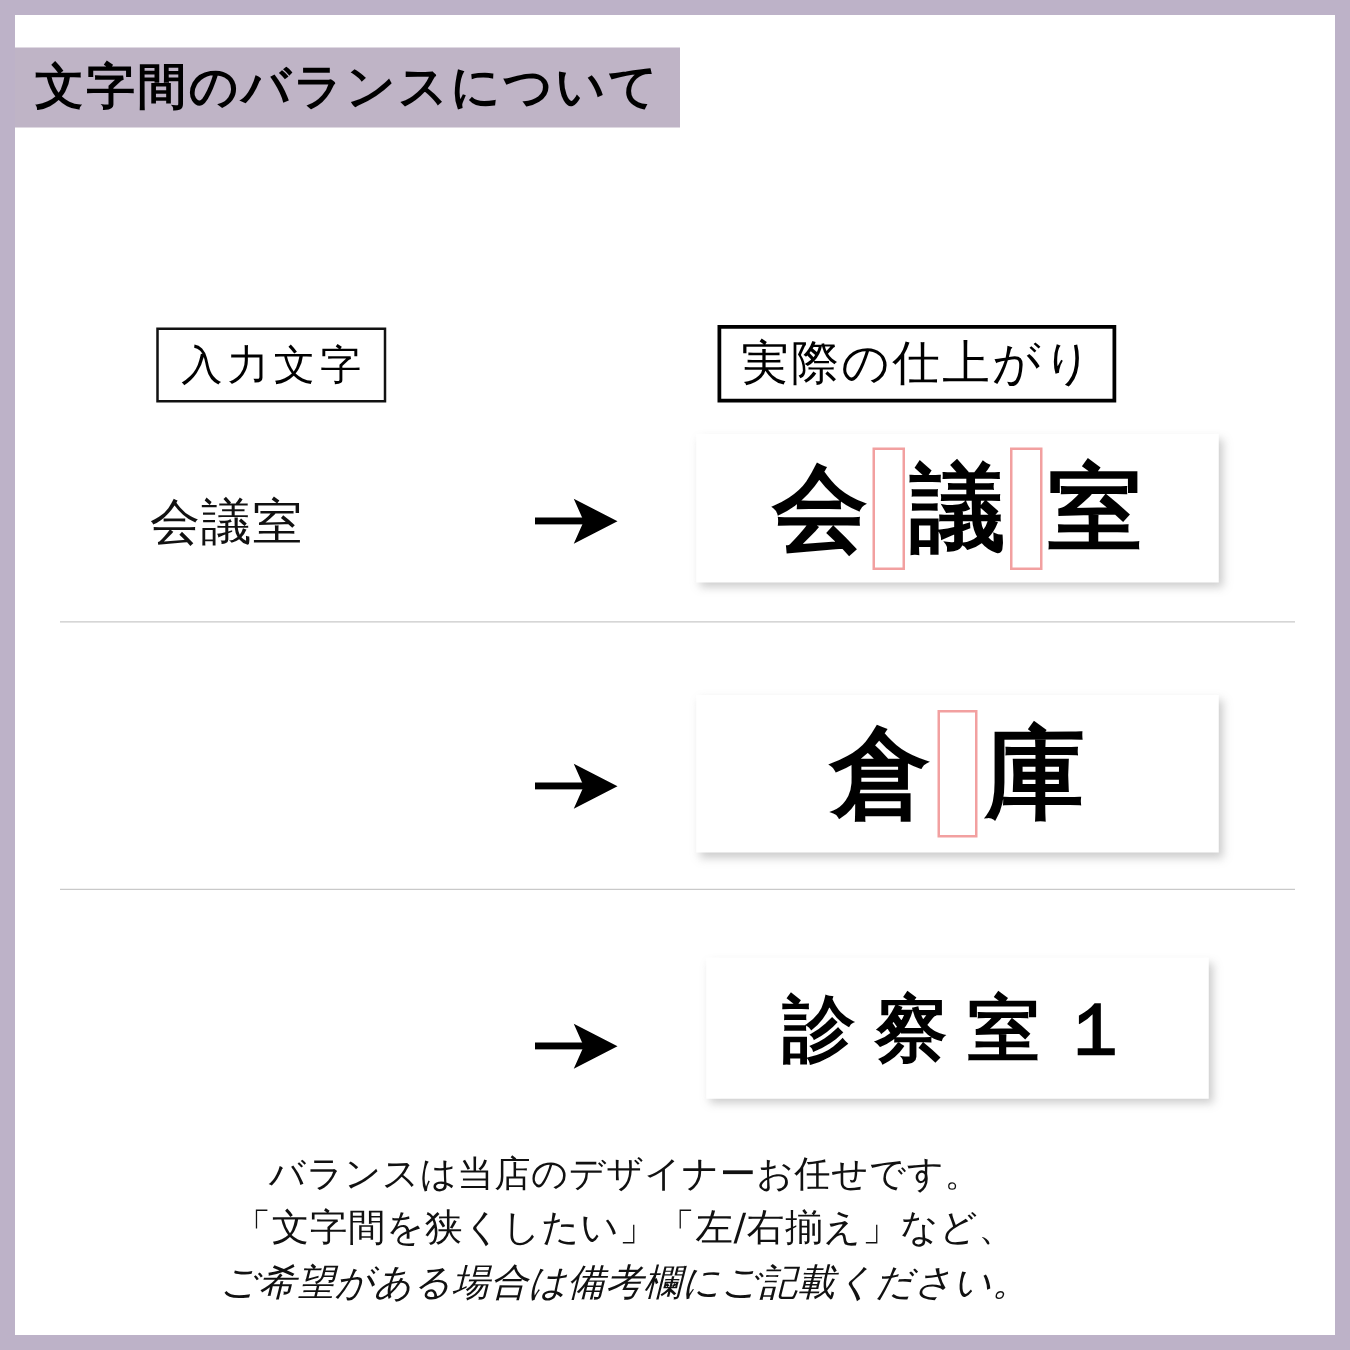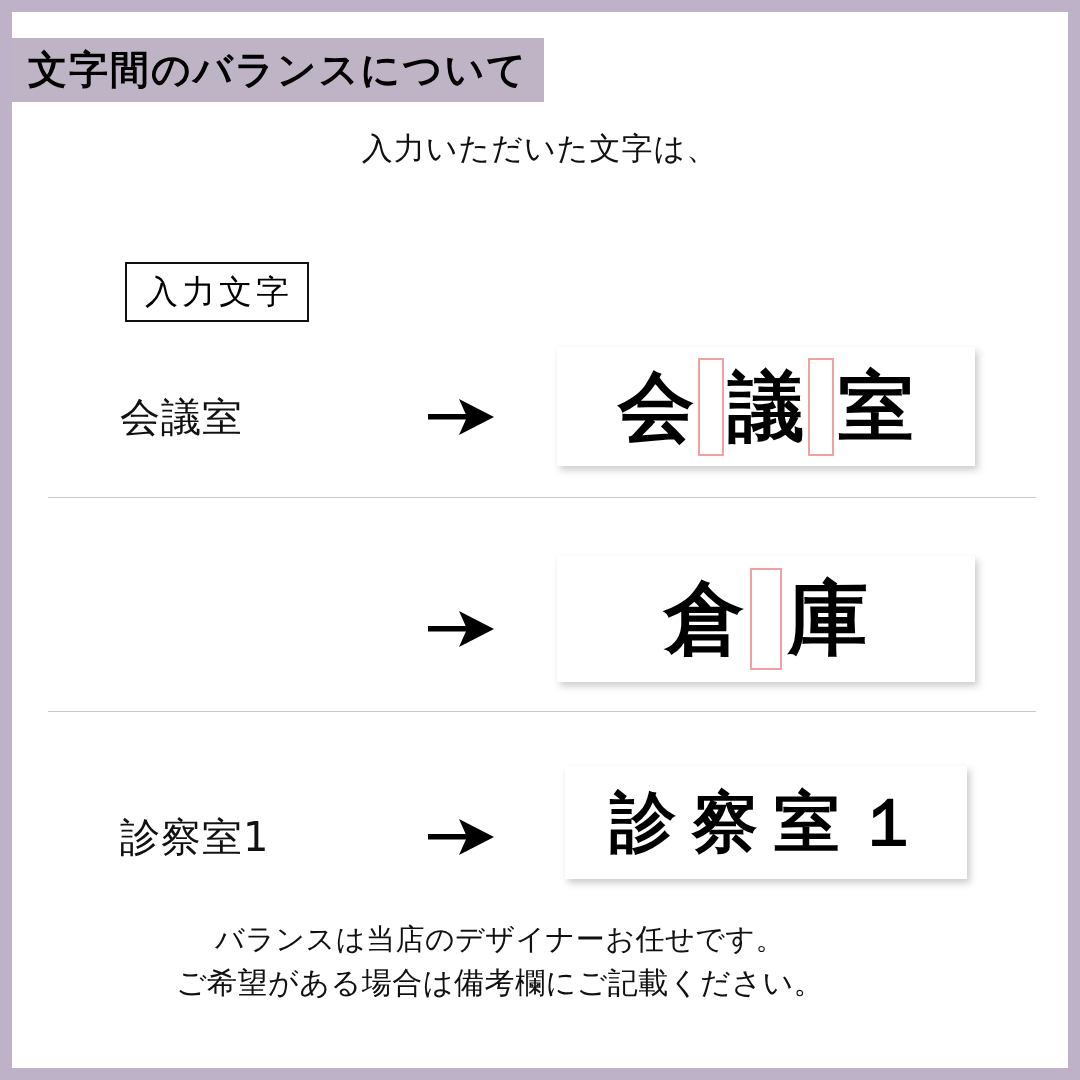--- a/index.html
+++ b/index.html
@@ -159,21 +159,21 @@
     align-items: center;
     justify-content: center;
     font-family: "DejaVu Sans", "Liberation Sans", sans-serif;
     font-weight: 700;
     color: #000000;
     line-height: 1.0;
     white-space: nowrap;
   }
   .plate-1 .plate-text { font-size: 76px; }
   .plate-2 .plate-text { font-size: 80px; }
-  .plate-3 .plate-text { font-size: 66px; letter-spacing: 16px; padding-left: 16px; }
+  .plate-3 .plate-text { font-size: 58px; letter-spacing: 16px; padding-left: 16px; }
 
   .glyph { display: inline-block; }
 
   
   .gap-marker {
     display: inline-block;
     border: 2px solid #f2a0a0;
     box-sizing: border-box;
     background: transparent;
   }
@@ -199,38 +199,38 @@
     text-align: center;
   }
   .footer-line {
     line-height: 44px;
     letter-spacing: 0.5px;
     color: #111111;
     white-space: nowrap;
   }
   .footer-line-0 { font-size: 29px; }
   .footer-line-1 { font-size: 30px; }
-  .footer-line-2 { font-size: 30px; }
+  .footer-line-2 { font-size: 30px; font-style: italic; }
 </style>
 </head>
 <body>
 
 <div class="frame">
   <div class="canvas">
 
     <div class="title-wrap">
       <span class="title">文字間のバランスについて</span>
     </div>
 
     <div class="lead">
-      <div class="lead-line">入力いただいた文字は、</div>
     </div>
 
     <div class="headers">
       <span class="hdr hdr-input">入力文字</span>
+      <span class="hdr hdr-output">実際の仕上がり</span>
     </div>
 
     <div class="row row-1">
       <div class="row-input">会議室</div>
       <div class="row-arrow">
         <svg class="arrow-svg" width="72" height="48" viewBox="0 0 72 48" aria-hidden="true">
           <rect x="2" y="21" width="40" height="5.5" fill="#000000"></rect>
           <path d="M33 6 L68 24 L33 42 L41 24 Z" fill="#000000"></path>
         </svg>
       </div>
@@ -259,33 +259,33 @@
           <span class="glyph">倉</span>
           <span class="gap-marker"></span>
           <span class="glyph">庫</span>
         </div>
       </div>
     </div>
 
     <div class="divider divider-2"></div>
 
     <div class="row row-3">
-      <div class="row-input">診察室1</div>
       <div class="row-arrow">
         <svg class="arrow-svg" width="72" height="48" viewBox="0 0 72 48" aria-hidden="true">
           <rect x="2" y="21" width="40" height="5.5" fill="#000000"></rect>
           <path d="M33 6 L68 24 L33 42 L41 24 Z" fill="#000000"></path>
         </svg>
       </div>
       <div class="plate plate-3">
         <div class="plate-text">
           <span class="glyph">診察室１</span>
         </div>
       </div>
     </div>
 
     <div class="footer">
       <div class="footer-line footer-line-0">バランスは当店のデザイナーお任せです。</div>
+      <div class="footer-line footer-line-1">「文字間を狭くしたい」「左/右揃え」など、</div>
       <div class="footer-line footer-line-2">ご希望がある場合は備考欄にご記載ください。</div>
     </div>
 
   </div>
 </div>
 
 </body></html>

